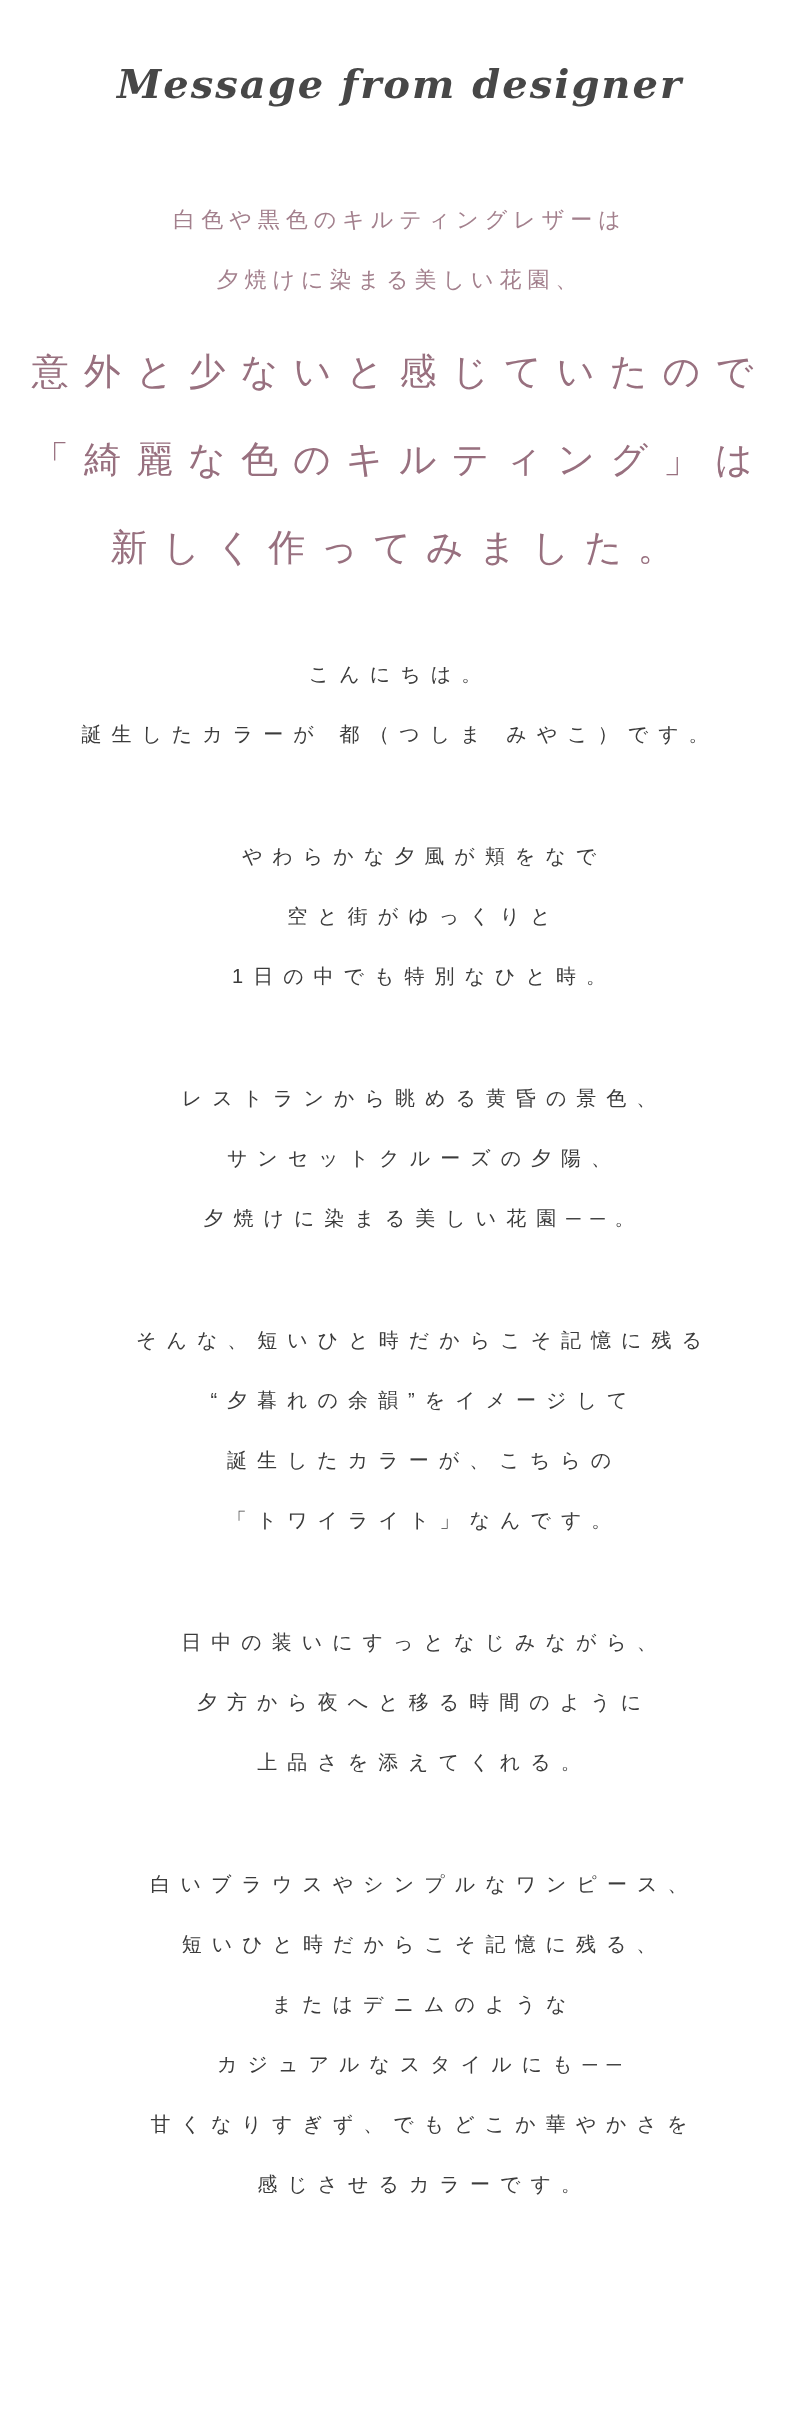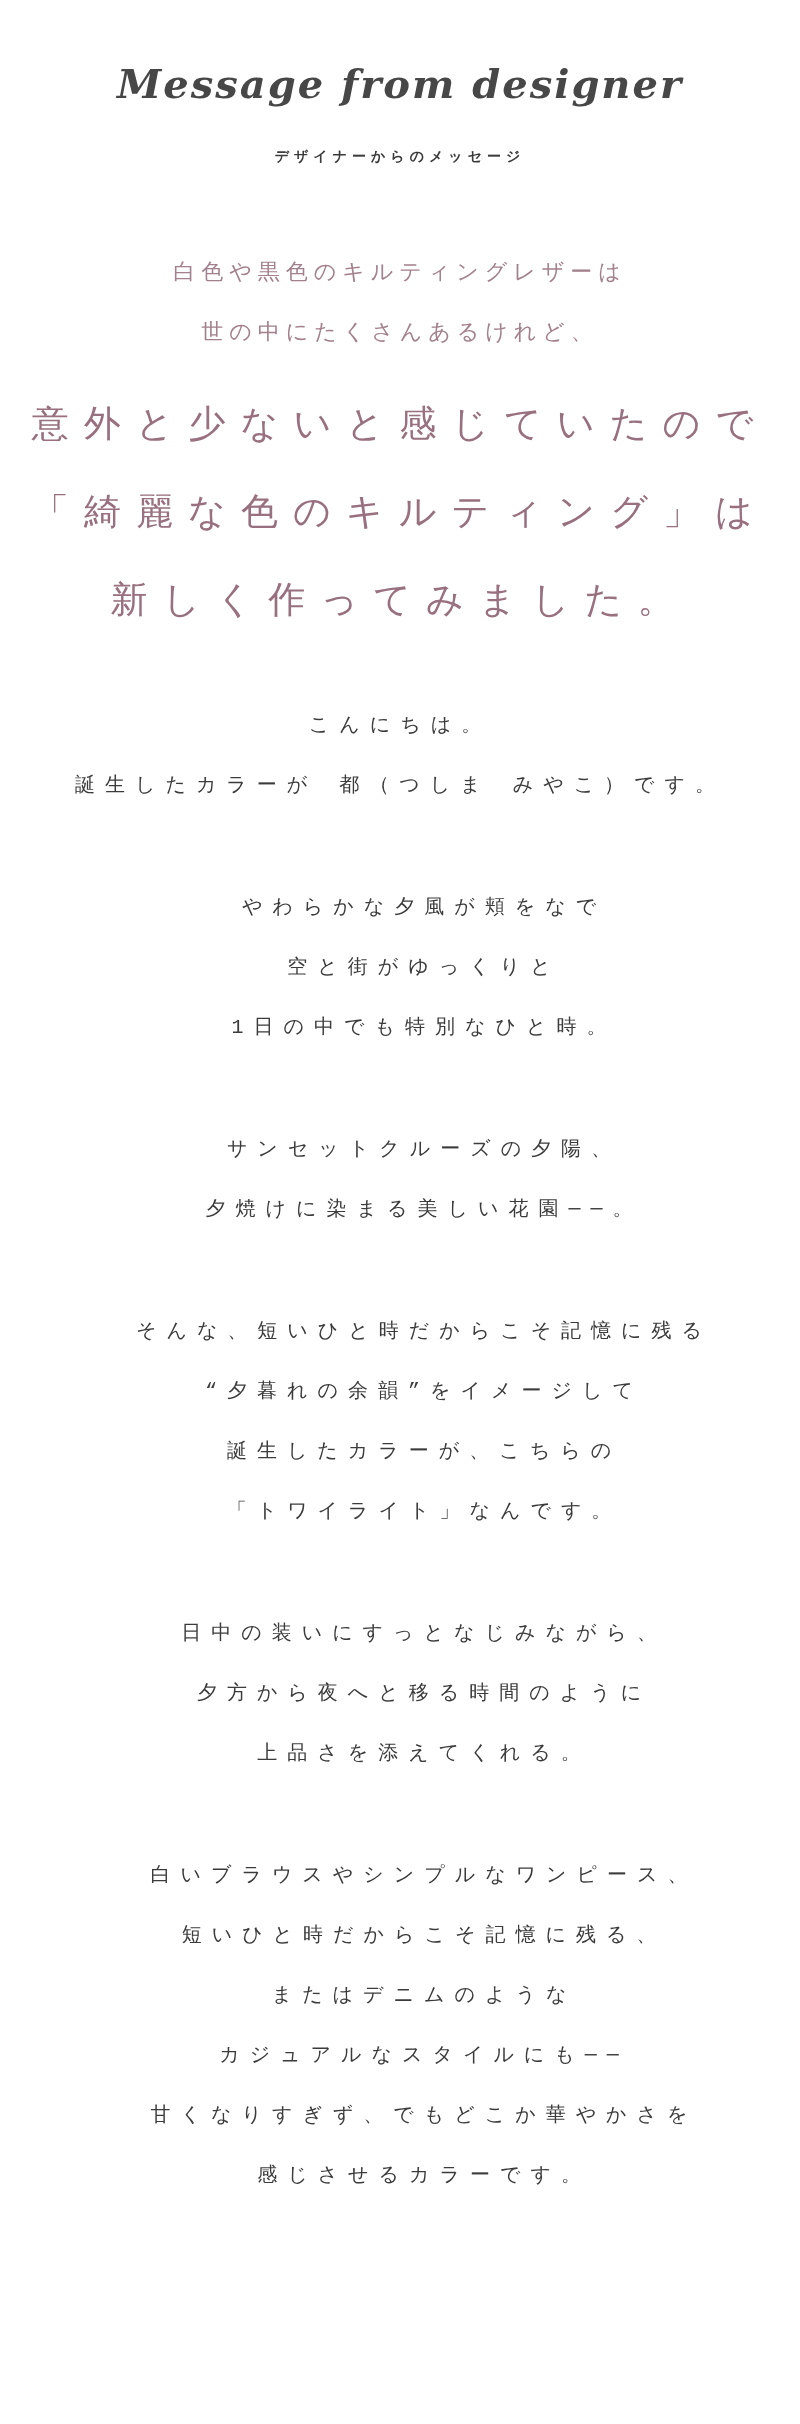--- a/index.html
+++ b/index.html
@@ -45,41 +45,40 @@
     margin-top: 18px;
     font-family: "DejaVu Serif", "Liberation Serif", serif;
     font-size: 37px;
     line-height: 88px;
     letter-spacing: 15px;
     color: var(--accent_heading, #98707f);
   }
   
   .body-copy {
     margin-top: 52px;
-    font-family: Liberation Mono, monospace;
+    font-family: Liberation Sans, sans-serif;
     font-size: 20px;
     line-height: 60px;
     letter-spacing: 10px;
     color: var(--text, #3b3b3b);
   }
   .body-copy .para + .para { margin-top: 62px; padding-left: 48px; }
 </style>
 </head>
 <body>
 
 <div class="page">
 
   <header>
     <div class="script-title">Message from designer</div>
-    <div class="subtitle">デザイナーからのメッセージ</div>
   </header>
 
   <section class="lead">
     <div class="line">白色や黒色のキルティングレザーは</div>
-    <div class="line">世の中にたくさんあるけれど、</div>
+    <div class="line">夕焼けに染まる美しい花園、</div>
   </section>
 
   <section class="headline">
     <div class="line">意外と少ないと感じていたので</div>
     <div class="line">「綺麗な色のキルティング」は</div>
     <div class="line">新しく作ってみました。</div>
   </section>
 
   <section class="body-copy">
 
@@ -88,20 +87,21 @@
       <div class="line">誕生したカラーが 都（つしま みやこ）です。</div>
     </div>
 
     <div class="para">
       <div class="line">やわらかな夕風が頬をなで</div>
       <div class="line">空と街がゆっくりと</div>
       <div class="line">1日の中でも特別なひと時。</div>
     </div>
 
     <div class="para">
+      <div class="line">レストランから眺める黄昏の景色、</div>
       <div class="line">サンセットクルーズの夕陽、</div>
       <div class="line">夕焼けに染まる美しい花園──。</div>
     </div>
 
     <div class="para">
       <div class="line">そんな、短いひと時だからこそ記憶に残る</div>
       <div class="line">“夕暮れの余韻”をイメージして</div>
       <div class="line">誕生したカラーが、こちらの</div>
       <div class="line">「トワイライト」なんです。</div>
     </div>

